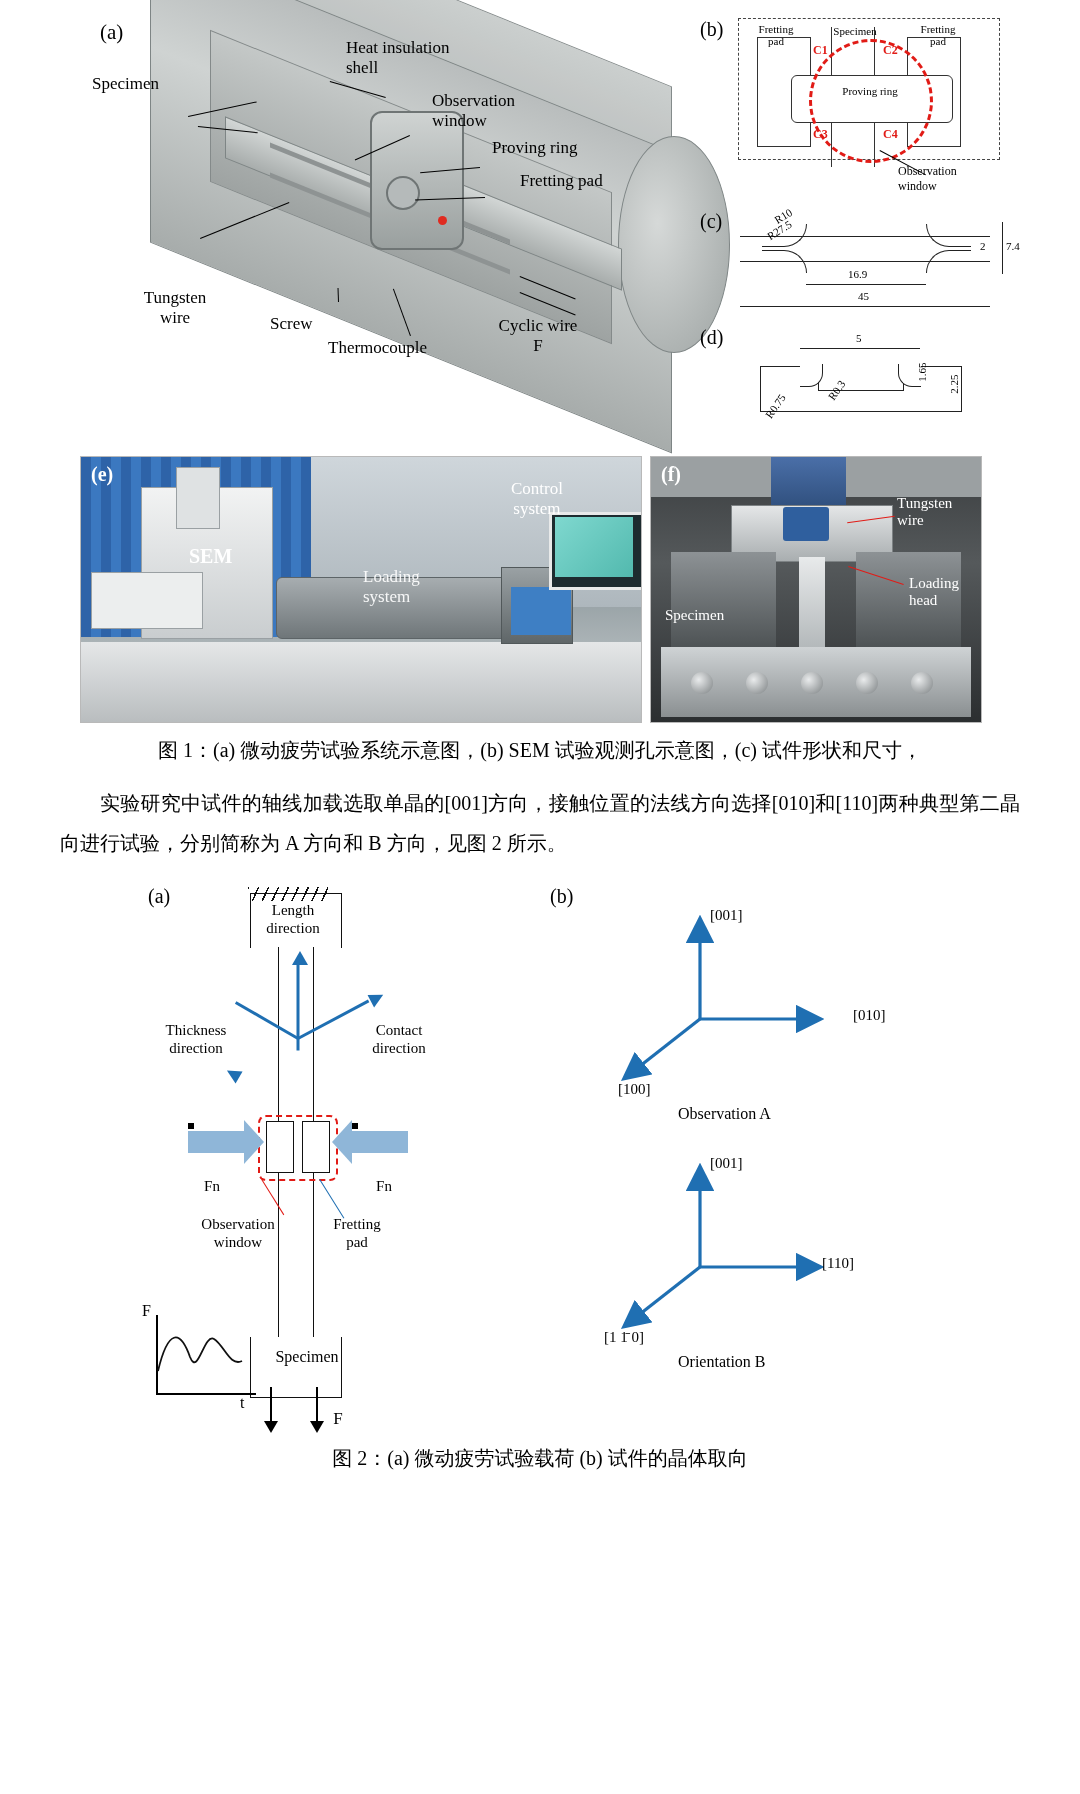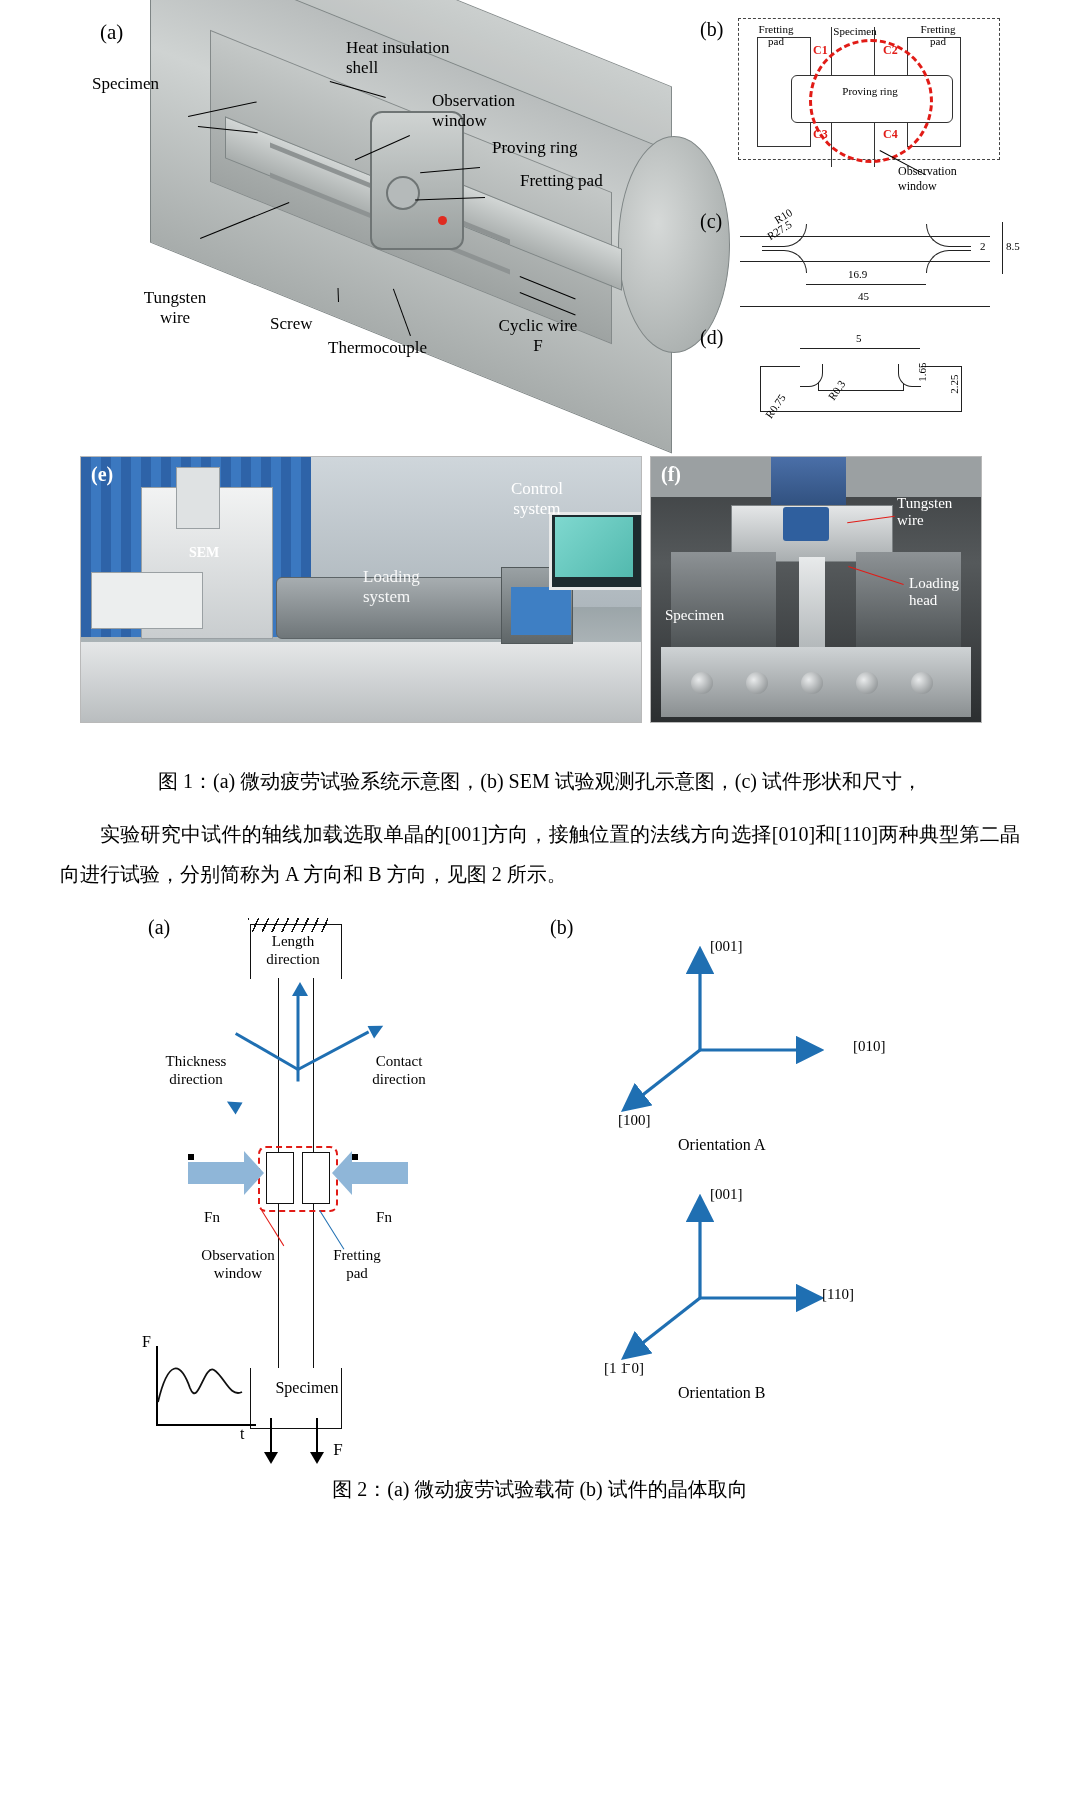--- a/index.html
+++ b/index.html
@@ -129,21 +129,21 @@
   .f-block{position:absolute;left:80px;top:48px;width:160px;height:55px;background:linear-gradient(180deg,#e4e6e7,#a9aeb0);border:1px solid #7d8284;}
   .f-blue{position:absolute;left:132px;top:50px;width:46px;height:34px;background:#2f5f9e;border-radius:3px;}
   .f-base{position:absolute;left:10px;top:190px;width:310px;height:70px;background:linear-gradient(180deg,#cfd3d5,#8a8f91);}
   .f-vise-l{position:absolute;left:20px;top:95px;width:105px;height:95px;background:linear-gradient(180deg,#8d9295,#4e5355);}
   .f-vise-r{position:absolute;left:205px;top:95px;width:105px;height:95px;background:linear-gradient(180deg,#8d9295,#4e5355);}
   .f-spec{position:absolute;left:148px;top:100px;width:26px;height:90px;background:linear-gradient(180deg,#e8eaeb,#b4b9bb);}
   .bolt{position:absolute;width:22px;height:22px;border-radius:50%;background:radial-gradient(circle at 35% 35%,#e9ebec,#7b8082);}
 
   
   .cap{
-    width:960px;margin:36px auto 0 auto;text-align:center;
+    width:960px;margin:5px auto 0 auto;text-align:center;
     font-size:20px;line-height:1.9;
   }
   .bodytext{
     width:960px;margin:14px auto 0 auto;
     font-size:20px;line-height:2.0;text-align:justify;
   }
   .indent{text-indent:2em;}
 
   
   .fig2{position:relative;width:820px;height:560px;margin:16px auto 0 auto;}
@@ -255,21 +255,21 @@
         <div class="c-body"></div>
         <div style="position:absolute;left:22px;top:2px;width:44px;height:22px;border-bottom:1px solid #222;border-right:1px solid #222;border-radius:0 0 40px 0;"></div>
         <div style="position:absolute;left:22px;top:28px;width:44px;height:22px;border-top:1px solid #222;border-right:1px solid #222;border-radius:0 40px 0 0;"></div>
         <div style="position:absolute;left:186px;top:2px;width:44px;height:22px;border-bottom:1px solid #222;border-left:1px solid #222;border-radius:0 0 0 40px;"></div>
         <div style="position:absolute;left:186px;top:28px;width:44px;height:22px;border-top:1px solid #222;border-left:1px solid #222;border-radius:40px 0 0 0;"></div>
         <div class="dimline" style="left:66px;top:62px;width:120px;"></div>
         <div class="dimtxt" style="left:108px;top:46px;">16.9</div>
         <div class="dimline" style="left:0px;top:84px;width:250px;"></div>
         <div class="dimtxt" style="left:118px;top:68px;">45</div>
         <div class="dimv" style="left:262px;top:0px;height:52px;"></div>
-        <div class="dimtxt" style="left:266px;top:18px;">8.5</div>
+        <div class="dimtxt" style="left:266px;top:18px;">7.4</div>
         <div class="dimtxt" style="left:240px;top:18px;">2</div>
         <div class="dimtxt" style="left:34px;top:-12px;transform:rotate(-32deg);">R10</div>
         <div class="dimtxt" style="left:26px;top:2px;transform:rotate(-32deg);">R27.5</div>
       </div>
     </div>
 
     <div class="p-d">
       <div class="panel-label" style="position:absolute;left:0;top:10px;">(d)</div>
       <div style="position:absolute;left:60px;top:28px;width:200px;height:70px;">
         <div style="position:absolute;left:0;top:22px;width:200px;height:44px;border:1.5px solid #222;background:#fff;"></div>
@@ -292,21 +292,21 @@
       <div class="e-table"></div>
       <div class="e-sem"></div>
       <div class="e-sem2"></div>
       <div class="e-sem3"></div>
       <div class="e-load"></div>
       <div class="e-load2"></div>
       <div class="e-box"></div>
       <div class="e-mon"></div>
       <div class="e-monscr"></div>
       <div class="panel-label" style="position:absolute;left:10px;top:6px;color:#fff;font-weight:bold;">(e)</div>
-      <div class="ph-txt" style="left:108px;top:88px;font-size:14px;">SEM</div>
+      <div class="ph-txt" style="left:108px;top:88px;font-size:20px;">SEM</div>
       <div class="ph-txt2" style="left:282px;top:110px;font-size:17px;white-space:pre-line;opacity:.92;">Loading
 system</div>
       <div class="ph-txt2" style="left:430px;top:22px;font-size:17px;white-space:pre-line;text-align:center;">Control
 system</div>
     </div>
 
     <div class="p-f">
       <div class="f-bg"></div>
       <div class="f-top"></div>
       <div class="f-grip"></div>
@@ -409,21 +409,21 @@
             <path d="M0,0 L9,4.5 L0,9 z" fill="#1f6fb2"></path>
           </marker>
         </defs>
         <line x1="100" y1="120" x2="100" y2="22" stroke="#1f6fb2" stroke-width="3.2" marker-end="url(#bh)"></line>
         <line x1="100" y1="120" x2="218" y2="120" stroke="#1f6fb2" stroke-width="3.2" marker-end="url(#bh)"></line>
         <line x1="100" y1="120" x2="26" y2="178" stroke="#1f6fb2" stroke-width="3.2" marker-end="url(#bh)"></line>
       </svg>
       <div class="o-label" style="left:110px;top:8px;">[001]</div>
       <div class="o-label" style="left:222px;top:108px;margin-left:31px;">[010]</div>
       <div class="o-label" style="left:18px;top:182px;">[100]</div>
-      <div class="o-name" style="left:78px;top:206px;">Orientation A</div>
+      <div class="o-name" style="left:78px;top:206px;">Observation A</div>
     </div>
 
     <div class="orient" style="left:470px;top:268px;">
       <svg width="300" height="230" style="position:absolute;left:0;top:0;">
         <defs>
           <marker id="bh2" markerWidth="9" markerHeight="9" refX="7" refY="4.5" orient="auto">
             <path d="M0,0 L9,4.5 L0,9 z" fill="#1f6fb2"></path>
           </marker>
         </defs>
         <line x1="100" y1="120" x2="100" y2="22" stroke="#1f6fb2" stroke-width="3.2" marker-end="url(#bh2)"></line>

